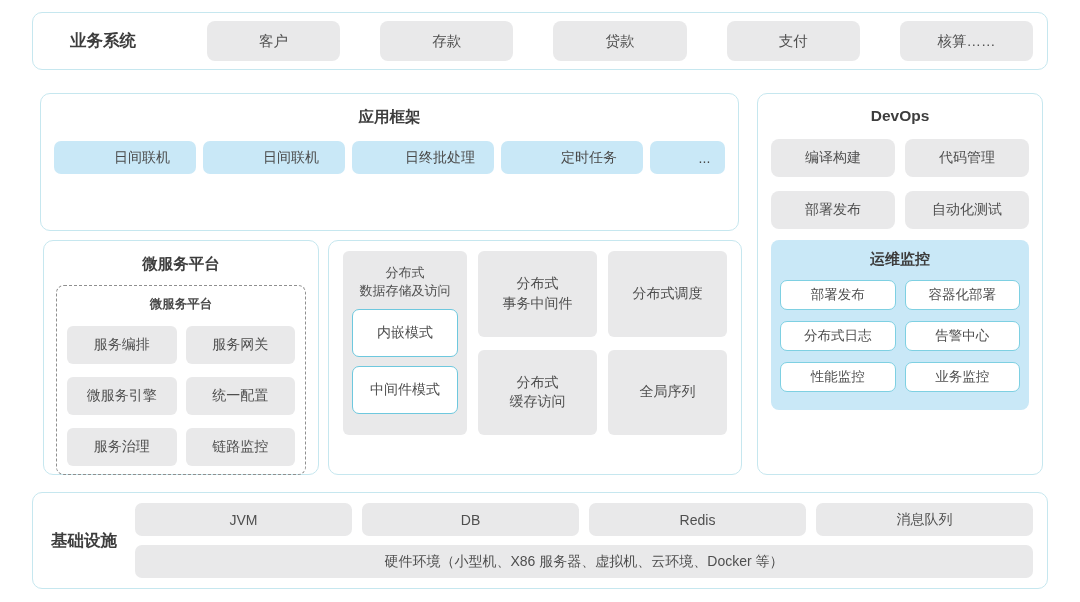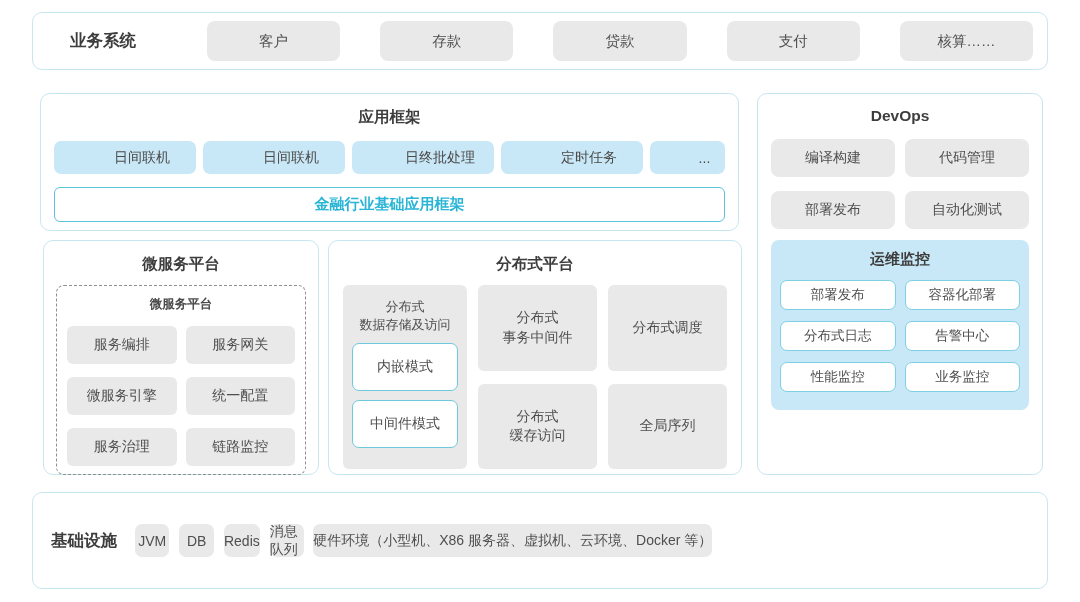--- a/index.html
+++ b/index.html
@@ -131,21 +131,21 @@
     white-space:pre-line; text-align:center; line-height:1.4;
   }
 
   
   .sec-infra {
     left:32px; top:492px; width:1016px; height:97px;
     display:flex; align-items:center;
     padding-right:14px;
   }
   .sec-infra .side-label { width:102px; }
-  .infra-main { flex:1; display:flex; flex-direction:row; gap:9px; }
+  .infra-main { flex:1; display:flex; flex-direction:column; gap:9px; }
   .infra-row { display:flex; gap:10px; height:33px; }
   .infra-row .grey-box { flex:1; border-radius:7px; }
   .infra-hw { height:33px; border-radius:7px; font-size:14px; }
 </style>
 </head>
 <body>
 
 <div class="canvas">
 
   <section class="panel sec-business">
@@ -161,21 +161,20 @@
 
   <section class="panel sec-appfw">
     <div class="sec-title">应用框架</div>
     <div class="appfw-row">
       <div class="blue-box">日间联机</div>
       <div class="blue-box">日间联机</div>
       <div class="blue-box">日终批处理</div>
       <div class="blue-box">定时任务</div>
       <div class="blue-box small">...</div>
     </div>
-    <div class="base-fw">金融行业基础应用框架</div>
   </section>
 
   <section class="panel sec-devops">
     <div class="sec-title">DevOps</div>
     <div class="devops-grid">
       <div class="grey-box">编译构建</div>
       <div class="grey-box">代码管理</div>
     </div>
     <div class="devops-grid">
       <div class="grey-box">部署发布</div>
@@ -211,21 +210,20 @@
         <div class="grey-box">统一配置</div>
       </div>
       <div class="micro-grid">
         <div class="grey-box">服务治理</div>
         <div class="grey-box">链路监控</div>
       </div>
     </div>
   </section>
 
   <section class="panel sec-dist">
-    <div class="sec-title">分布式平台</div>
     <div class="dist-body">
       <div class="dist-storage">
         <div class="dist-storage-label">分布式
 数据存储及访问</div>
         <div class="mode-box">内嵌模式</div>
         <div class="mode-box">中间件模式</div>
       </div>
       <div class="dist-col">
         <div class="dist-cell">分布式
 事务中间件</div>

